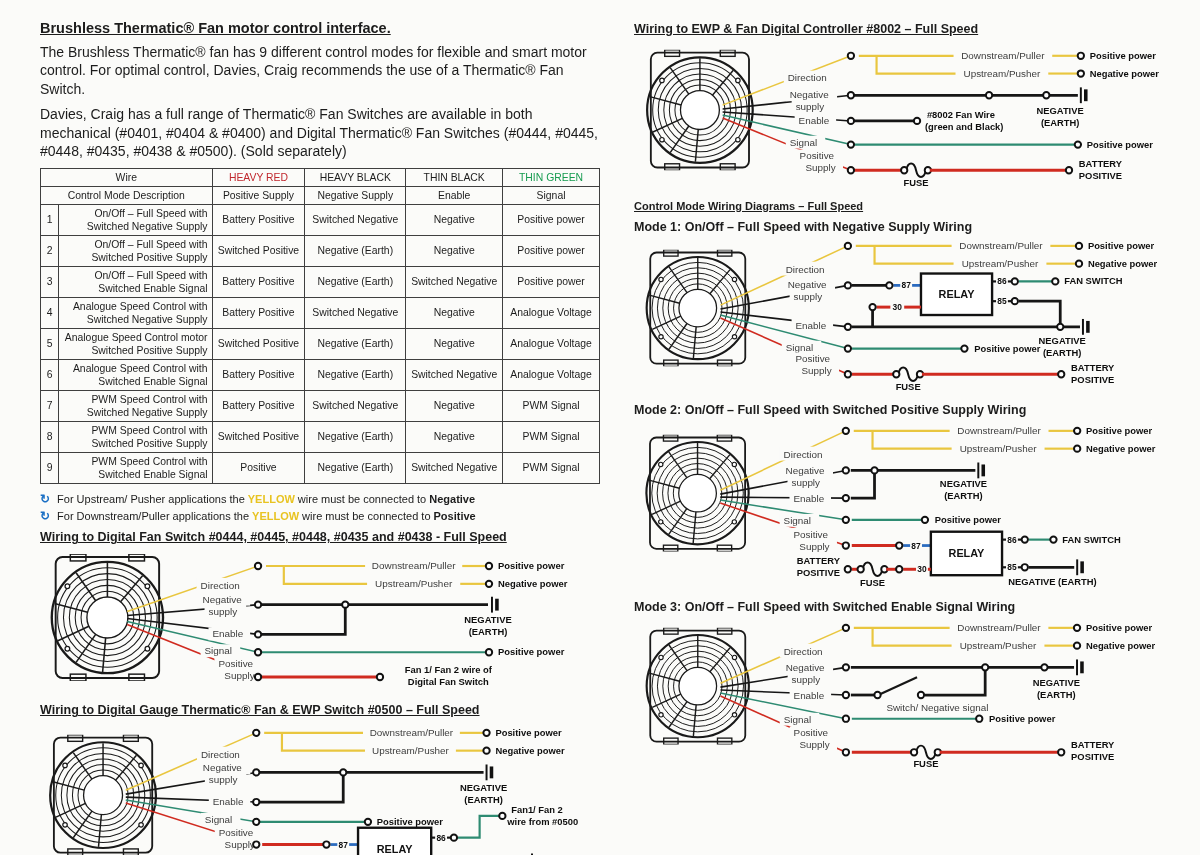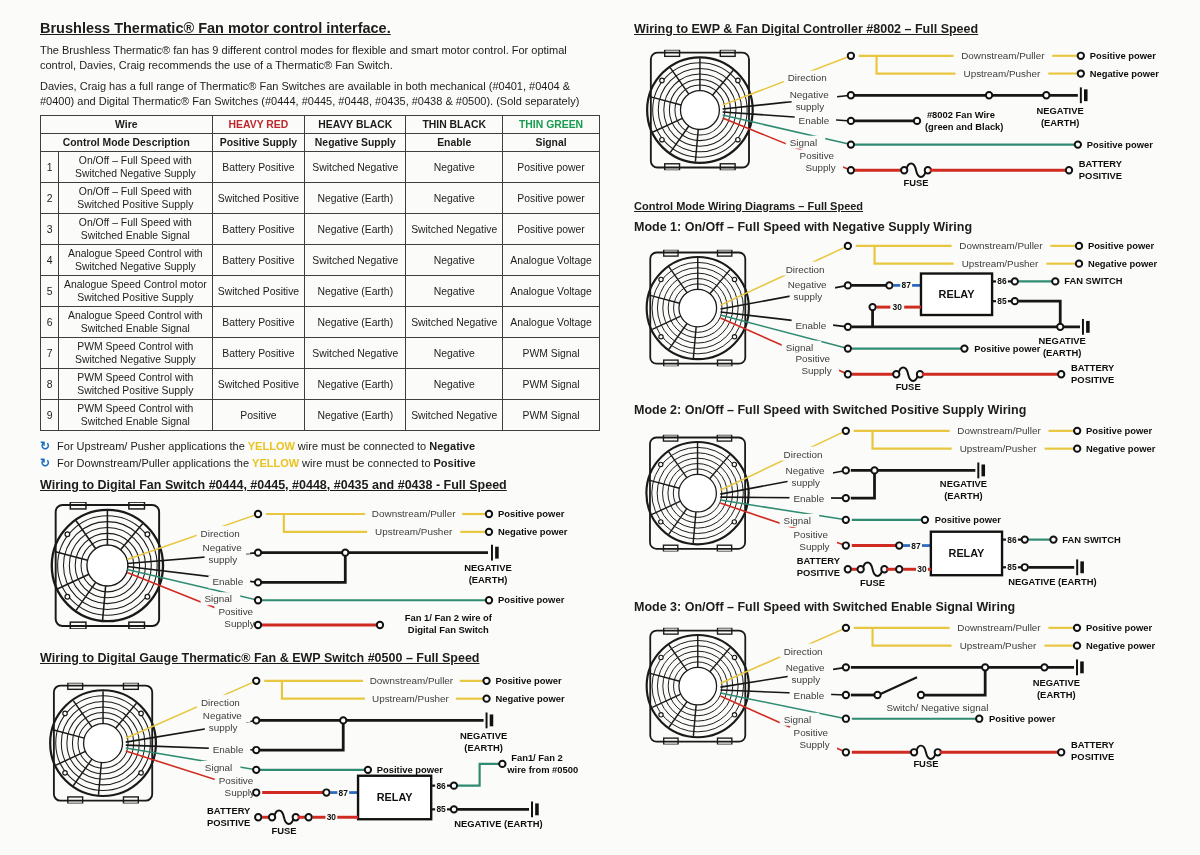--- a/index.html
+++ b/index.html
@@ -1,25 +1,25 @@
 <!DOCTYPE html>
 <html><head>
 <meta charset="utf-8">
 <style>
   html,body{margin:0;padding:0}
   body{width:1200px;height:855px;background:#fbfbf9;font-family:"Liberation Sans",sans-serif;color:#1c1c1c;overflow:hidden}
   .page{display:flex;gap:34px;padding:10px 8px 8px 40px;box-sizing:border-box}
   .col-left{width:560px;flex:none}
   .col-right{width:570px;flex:none}
   h1.title{font-size:14.5px;font-weight:bold;text-decoration:underline;margin:10px 0 7px}
-  .para{font-size:11px;line-height:1.32;margin:0 0 7px}
+  .para{font-size:14px;line-height:1.32;margin:0 0 7px}
   table.modes{border-collapse:collapse;width:100%;font-size:10.4px;margin:2px 0 7px}
   table.modes th,table.modes td{border:1px solid #3f3f3f;padding:2px 4px;text-align:center;vertical-align:middle;line-height:1.25}
-  table.modes th{font-weight:bold}
-  table.modes td.desc{text-align:center}
+  table.modes th{font-weight:normal}
+  table.modes td.desc{text-align:right}
   .hred{color:#c0272d}
   .hgreen{color:#169b4f}
   .notes{margin:0 0 6px}
   .note{font-size:11px;line-height:1.4;display:flex;align-items:baseline}
   .note .bullet{color:#1a6fc4;font-weight:bold;font-size:12px;margin-right:7px}
   .note span.part{margin-right:3px}
   .note .hl{color:#e8c321;font-weight:bold}
   .note .strong{font-weight:bold}
   h2.sec{font-size:12.5px;font-weight:bold;text-decoration:underline;margin:6px 0 4px}
   h2.sec-big{font-size:11px;font-weight:bold;text-decoration:underline;margin:10px 0 8px}

